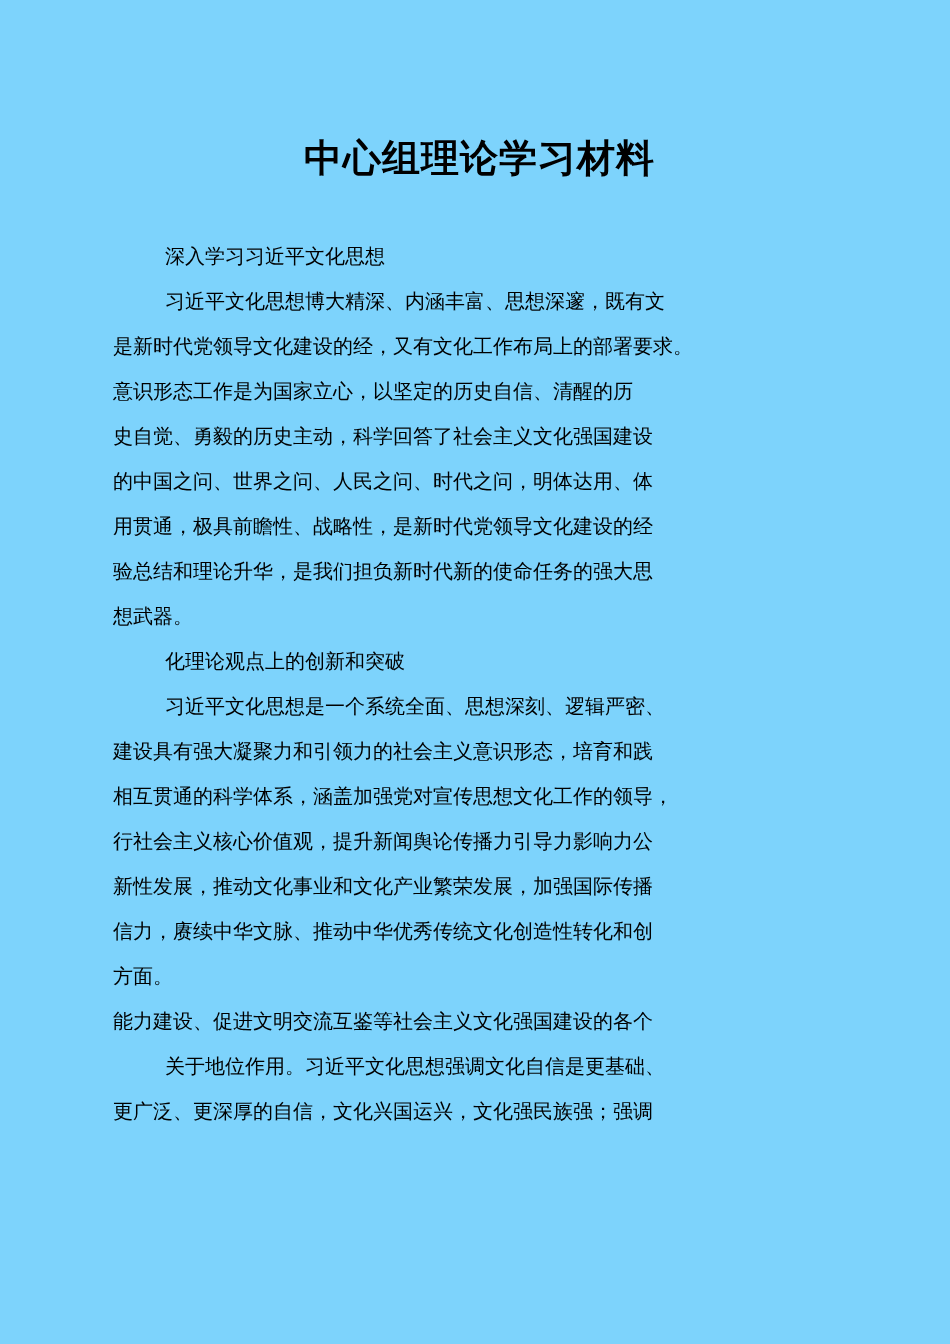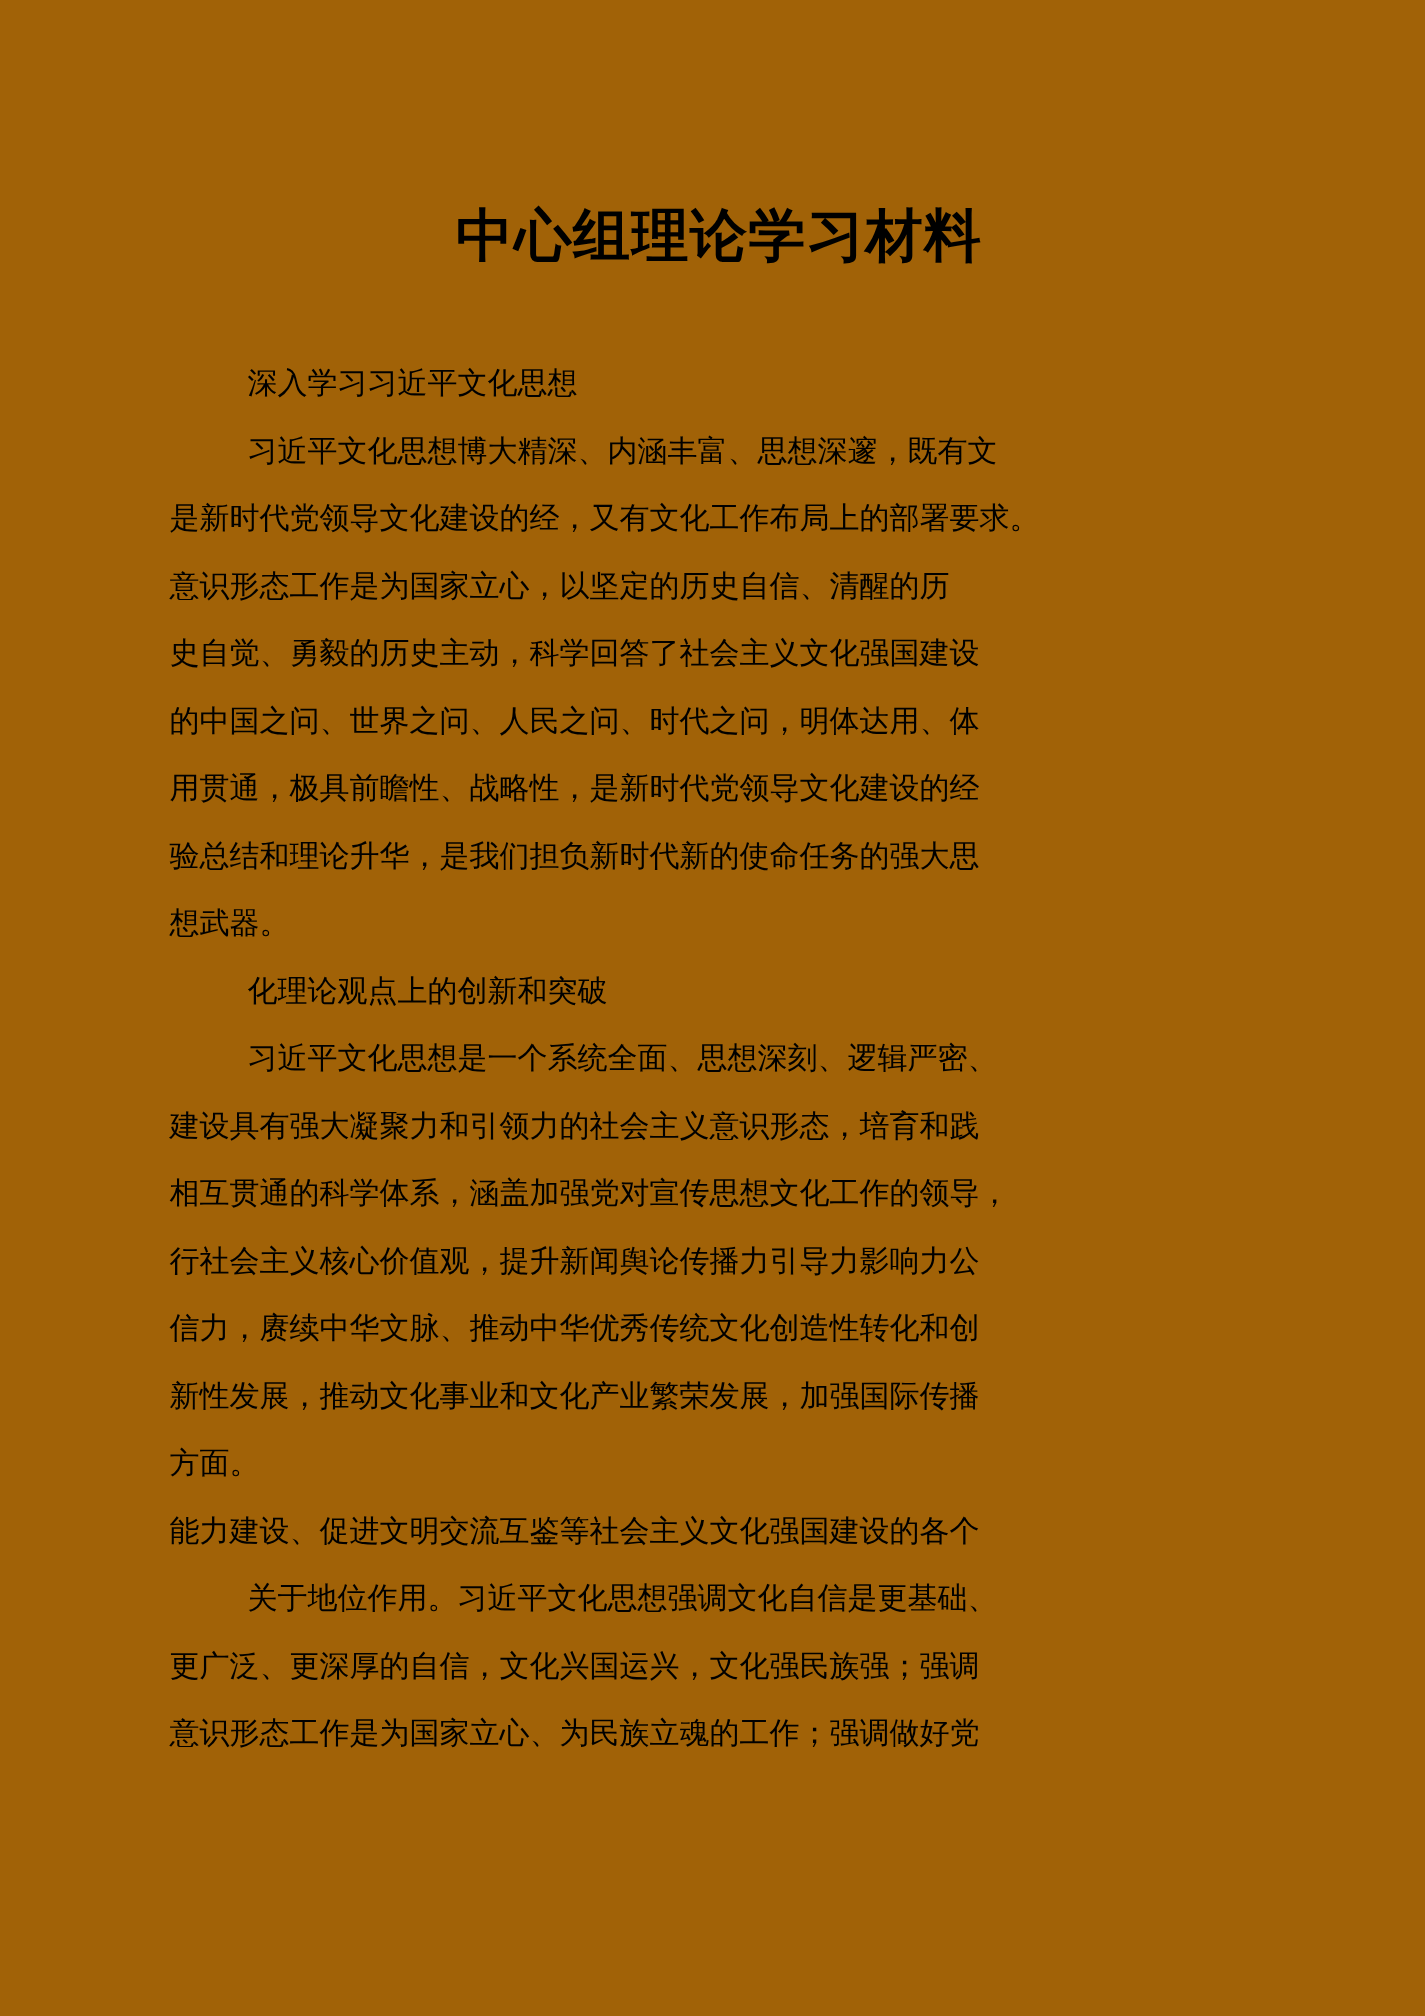--- a/index.html
+++ b/index.html
@@ -3,21 +3,21 @@
 <meta charset="utf-8">
 <style>
   html, body {
     margin: 0;
     padding: 0;
     background: #ffffff;
   }
   .page {
     width: 950px;
     height: 1344px;
-    background: #a16207;
+    background: #7dd3fc;
     position: relative;
     overflow: hidden;
     color: #000000;
     font-family: "Liberation Serif", "DejaVu Serif", serif;
   }
   .doc-title {
     margin: 134px 104px 0 113px;
     text-align: center;
     font-size: 38px;
     font-weight: bold;
@@ -70,26 +70,25 @@
 
     <div class="para">
       <div class="line indent">化理论观点上的创新和突破</div>
     </div>
 
     <div class="para">
       <div class="line indent">习近平文化思想是一个系统全面、思想深刻、逻辑严密、</div>
       <div class="line">建设具有强大凝聚力和引领力的社会主义意识形态，培育和践</div>
       <div class="line">相互贯通的科学体系，涵盖加强党对宣传思想文化工作的领导，</div>
       <div class="line">行社会主义核心价值观，提升新闻舆论传播力引导力影响力公</div>
+      <div class="line">新性发展，推动文化事业和文化产业繁荣发展，加强国际传播</div>
       <div class="line">信力，赓续中华文脉、推动中华优秀传统文化创造性转化和创</div>
-      <div class="line">新性发展，推动文化事业和文化产业繁荣发展，加强国际传播</div>
       <div class="line">方面。</div>
       <div class="line">能力建设、促进文明交流互鉴等社会主义文化强国建设的各个</div>
     </div>
 
     <div class="para">
       <div class="line indent">关于地位作用。习近平文化思想强调文化自信是更基础、</div>
       <div class="line">更广泛、更深厚的自信，文化兴国运兴，文化强民族强；强调</div>
-      <div class="line">意识形态工作是为国家立心、为民族立魂的工作；强调做好党</div>
     </div>
 
   </div>
 </div>
 
 </body></html>

